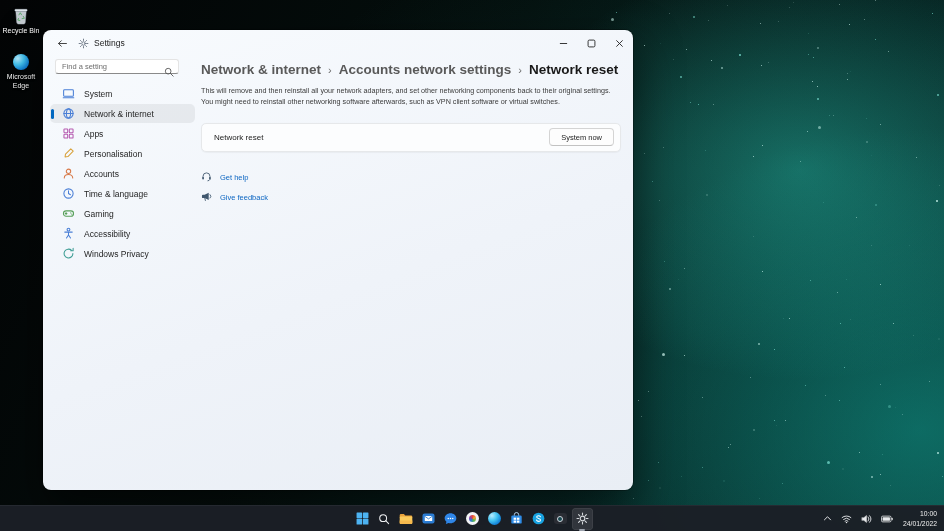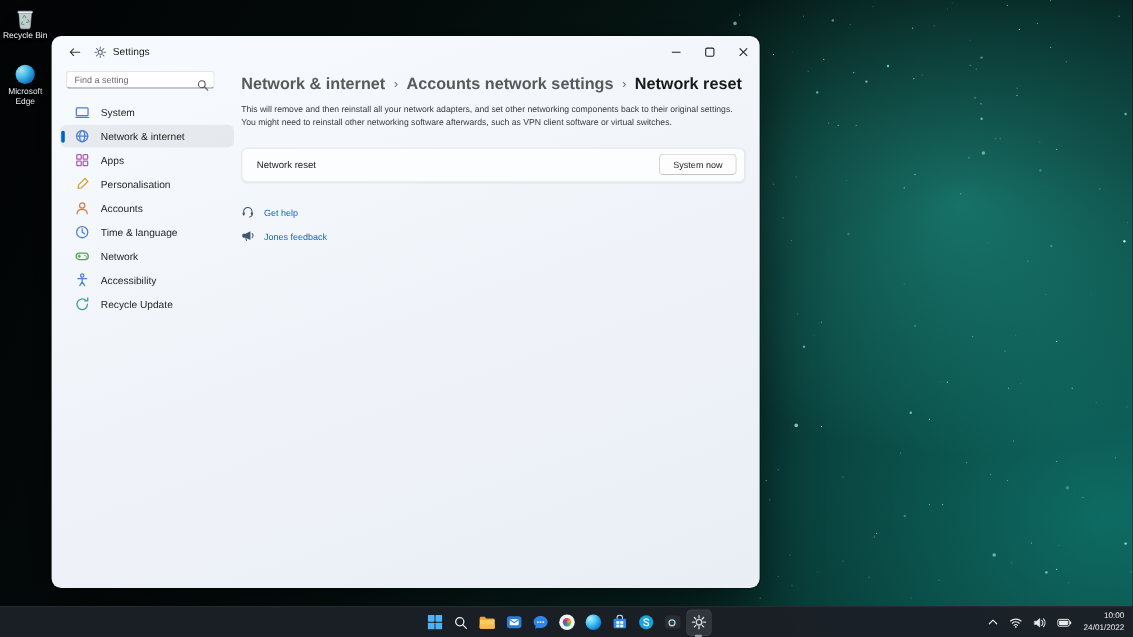--- a/index.html
+++ b/index.html
@@ -371,39 +371,39 @@
             </div>
             <div class="nav-item" style="--accent: #0067c0;">
               <span class="nav-icon">
                 <svg viewBox="0 0 16 16" width="13" height="13" fill="none" stroke="#58a05a" stroke-width="1.3" stroke-linecap="round" stroke-linejoin="round">
                   <rect x="1.8" y="4.8" width="12.4" height="6.6" rx="3.2"></rect>
                   <path d="M5 6.9v2.2M3.9 8h2.2"></path>
                   <circle cx="10.8" cy="7.3" r="0.7" fill="#58a05a" stroke="none"></circle>
                   <circle cx="12.2" cy="8.8" r="0.7" fill="#58a05a" stroke="none"></circle>
                 </svg>
               </span>
-              <span>Network</span>
+              <span>Gaming</span>
             </div>
             <div class="nav-item" style="--accent: #0067c0;">
               <span class="nav-icon">
                 <svg viewBox="0 0 16 16" width="13" height="13" fill="none" stroke="#4a7fd6" stroke-width="1.3" stroke-linecap="round" stroke-linejoin="round">
                   <circle cx="8" cy="3.2" r="1.7"></circle>
                   <path d="M3.4 6.3h9.2M8 6.3v3.5M8 9.8l-2.5 3.7M8 9.8l2.5 3.7"></path>
                 </svg>
               </span>
               <span>Accessibility</span>
             </div>
             <div class="nav-item" style="--accent: #0067c0;">
               <span class="nav-icon">
                 <svg viewBox="0 0 16 16" width="13" height="13" fill="none" stroke="#3f9e95" stroke-width="1.3" stroke-linecap="round" stroke-linejoin="round">
                   <path d="M13.4 8a5.4 5.4 0 1 1-1.6-3.8"></path>
                   <path d="M13.7 1.6v3h-3"></path>
                 </svg>
               </span>
-              <span>Recycle Update</span>
+              <span>Windows Privacy</span>
             </div>
           </nav>
       </aside>
 
       <main class="content">
         <div class="breadcrumb">
           <span class="crumb">Network &amp; internet</span>
           <span class="sep">›</span>
           <span class="crumb">Accounts network settings</span>
           <span class="sep">›</span>
@@ -426,21 +426,21 @@
             </span>
             <a>Get help</a>
           </div>
           <div class="link-row">
             <span class="link-icon">
               <svg width="11" height="11" viewBox="0 0 14 14" fill="none" stroke="#40576e" stroke-width="1.1" stroke-linejoin="round" stroke-linecap="round">
                   <path d="M9.8 2.2v9.2L4.6 9H2.4A1.2 1.2 0 0 1 1.2 7.8V5.9a1.2 1.2 0 0 1 1.2-1.2h2.2z" fill="#40576e" stroke="none"></path>
                   <path d="M11.6 4.6a3 3 0 0 1 0 4.4M4.9 9.4l.7 2.7"></path>
                 </svg>
             </span>
-            <a>Jones feedback</a>
+            <a>Give feedback</a>
           </div>
         </div>
       </main>
     </div>
   </div>
 
   <div class="taskbar">
     <div class="task-center" id="task-center">
         <div class="task-btn">
           <svg width="13" height="13" viewBox="0 0 14 14">

